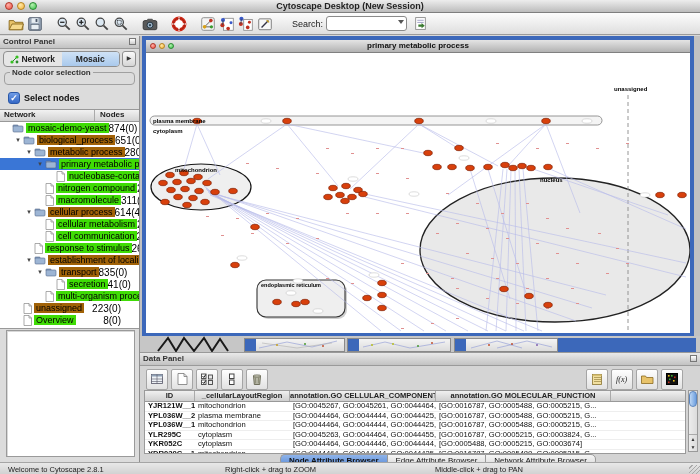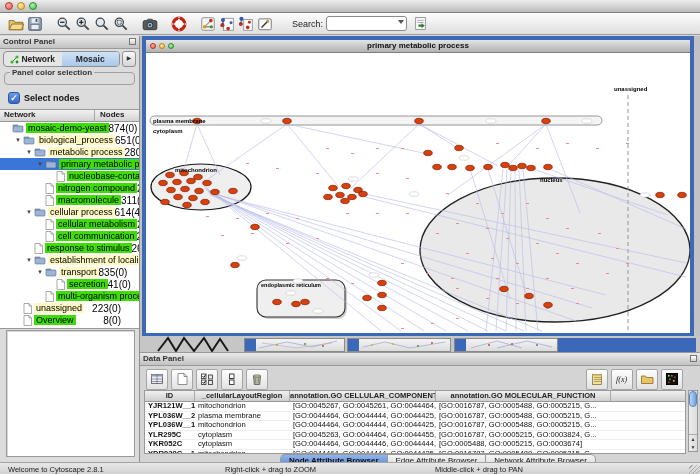--- a/index.html
+++ b/index.html
@@ -59,21 +59,21 @@
     background:linear-gradient(#f2f2f2,#d2d2d2);font-size:8px;font-weight:bold;color:#222}
   .tree-head .c1{width:95px;padding-left:4px;border-right:1px solid #aaa;box-sizing:border-box}
   .tree-head .c2{flex:1;padding-left:5px}
   .tree{background:#fff;height:206px;overflow:hidden;border-bottom:1px solid #999}
   .trow{display:flex;align-items:center;height:12px;font-size:9px;white-space:nowrap}
   .trow.sel{background:#3a76d6}
   .tarrow{width:10px;font-size:7px;color:#444;text-align:center;flex:none}
   .ticon{flex:none;margin-right:2px;display:flex}
   .tlabel{padding:0 2px;color:#000;overflow:hidden;max-width:88px;text-overflow:clip;flex:none}
   .bg-green{background:#3fdc05}
-  .bg-red{background:#fef9c3}
+  .bg-red{background:#a16207}
   .tcount{margin-left:auto;padding-right:18px;font-size:10px;color:#000;flex:none}
   .birdseye{position:absolute;left:6px;top:294px;width:127px;height:125px;background:#fff;
     border:1px solid #9a9a9a;box-shadow:inset 1px 1px 0 #d8d8d8}
   
   .desktop{position:absolute;left:140px;top:36px;width:560px;height:316px;background:#c2c2c2;overflow:hidden}
   .netwin{position:absolute;left:2px;top:0;width:552px;height:300px;border:4px solid #3c68ba;
     box-sizing:border-box;background:#fff}
   .netwin .wtitle{height:12px;background:linear-gradient(#e4e4e4,#b2b2b2);border-bottom:1px solid #808080;
     font-size:8px;font-weight:bold;color:#111;text-align:center;line-height:12px;position:relative}
   .wlights{position:absolute;left:4px;top:3px;display:flex;gap:3px}
@@ -119,20 +119,21 @@
 </style>
 </head>
 <body>
 
 <div class="titlebar">
   <div class="lights">
     <div class="light l-red"></div>
     <div class="light l-yel"></div>
     <div class="light l-grn"></div>
   </div>
+  <span>Cytoscape Desktop (New Session)</span>
 </div>
 
 <div class="toolbar" id="main-toolbar">
 
   <div class="tbtn">
       <svg width="16" height="16" viewBox="0 0 14 14">
         <path d="M1 4 h4 l1 1.5 h7 v6.5 h-12 z" fill="#e8c36a" stroke="#8a6a20" stroke-width="0.8"></path>
         <path d="M1 12 l2.5-5 h10 l-1.5 5 z" fill="#f5d98c" stroke="#8a6a20" stroke-width="0.8"></path>
       </svg>
     </div>
@@ -267,21 +268,21 @@
           </svg>
         <span>Network</span>
       </div>
       <div class="cp-tab on">
         <span>Mosaic</span>
       </div>
     </div>
     <div class="cp-tab-arrow">▶</div>
   </div>
   <div class="groupbox">
-    <div class="legend">Panel color selection</div>
+    <div class="legend">Node color selection</div>
   </div>
   <div class="chkrow">
     <div class="chk">✓</div>
     <span class="chklab">Select nodes</span>
   </div>
   <div class="tree-head">
     <div class="c1">Network</div>
     <div class="c2">Nodes</div>
   </div>
   <div class="tree" id="net-tree">

